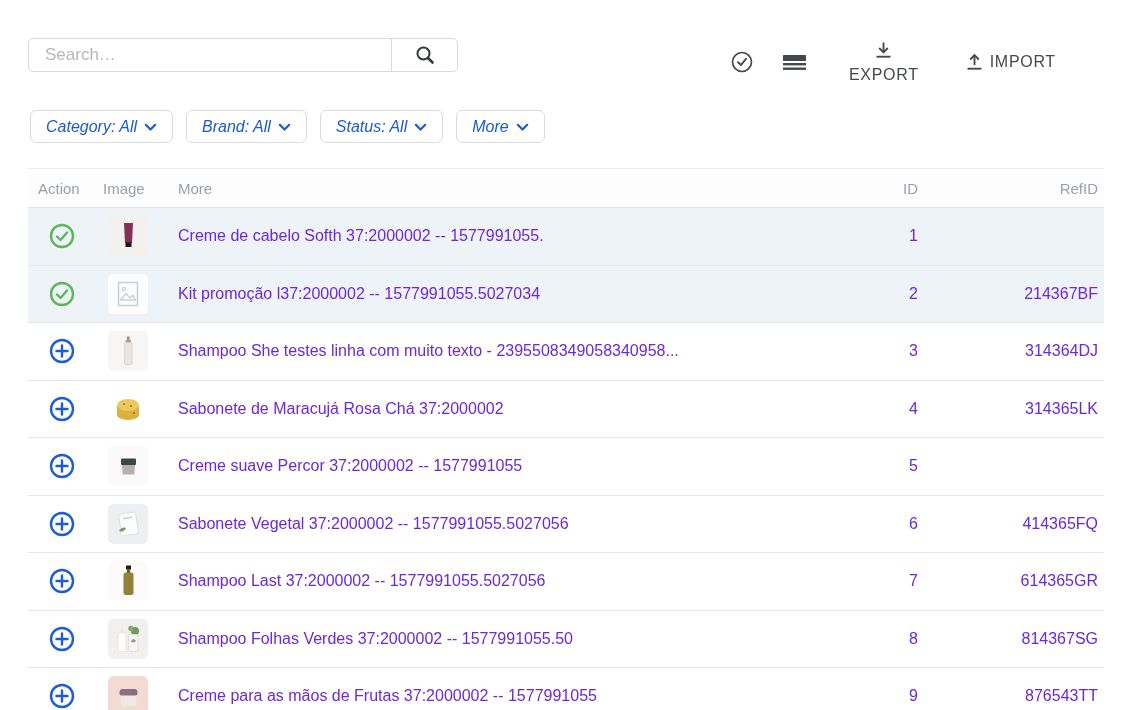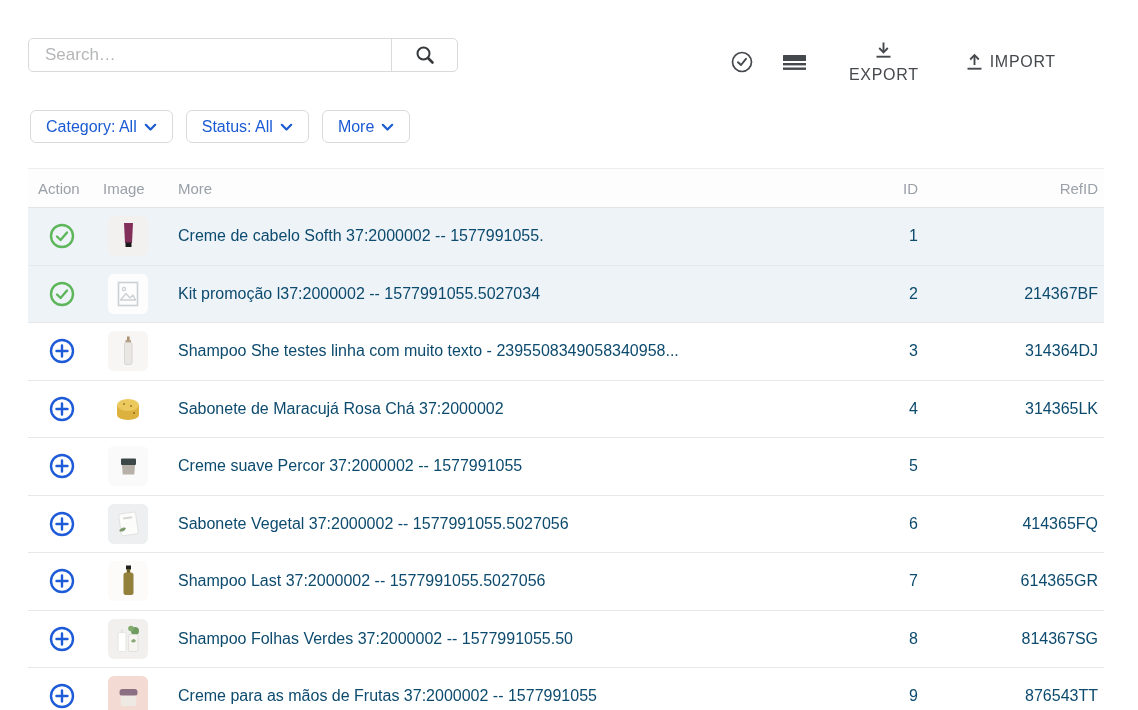--- a/index.html
+++ b/index.html
@@ -19,36 +19,36 @@
   .toolbar{position:absolute;left:730px;top:49px;height:26px;display:flex;align-items:center;}
   .tool-icon-btn{border:none;background:none;padding:0;cursor:pointer;display:flex;align-items:center;}
   .tool-text-btn{border:none;background:none;padding:0;cursor:pointer;display:flex;align-items:center;
     gap:7px;font-family:"Liberation Sans",sans-serif;font-size:16px;letter-spacing:.7px;color:#45484c;}
   .gap-a{margin-left:29px;} .gap-b{margin-left:43px;flex-direction:column;} .gap-c{margin-left:47px;}
 
   
   .filters{position:absolute;left:30px;top:110px;display:flex;gap:13px;}
   .chip{display:flex;align-items:center;gap:7px;border:1px solid #d9dbdd;border-radius:6px;
     background:#fff;padding:0 15px;height:33px;cursor:pointer;color:#1a5ad3;font-size:16px;
-    font-family:"Liberation Sans",sans-serif;}
+    font-family:"Liberation Sans",sans-serif;font-style:italic;}
   .chip svg{margin-top:2px;}
 
   
   .table{position:absolute;left:28px;top:168px;width:1076px;}
   .thead,.trow{display:grid;grid-template-columns:67px 65px 690px 68px 186px;align-items:center;}
   .thead{height:40px;border-top:1px solid #eceef0;border-bottom:1px solid #e2e5e8;
     color:#9ba1a8;font-size:15px;background:#fdfdfe;}
   .trow{height:57.5px;border-bottom:1px solid #e6e8ea;background:#fff;}
   .trow.selected{background:#eef3f8;}
   .c-action{padding-left:10px;} .c-image{padding-left:8px;}
   .c-name{padding-left:18px;white-space:nowrap;overflow:hidden;}
   .c-id{text-align:right;} .c-ref{text-align:right;padding-right:6px;}
   .trow .c-action{padding-left:0;display:flex;justify-content:center;}
   .trow .c-image{padding-left:0;display:flex;justify-content:center;}
-  .cell-text{font-size:16px;color:#0c4a6e;}
+  .cell-text{font-size:16px;color:#6d28d9;}
   .action-btn{border:none;background:none;padding:0;cursor:pointer;width:26px;height:26px;
     display:flex;align-items:center;justify-content:center;}
   .thumb{width:40px;height:40px;border-radius:6px;overflow:hidden;display:block;}
 </style>
 </head>
 <body>
 
 <div class="searchbar">
   <input type="text" placeholder="Search…" style="">
   <button class="search-btn">
@@ -104,20 +104,28 @@
 <div class="filters" id="filters">
   <button class="chip">
     <span class="chip-label">Category: All</span>
     <span style="display:flex">
       <svg width="13" height="9" viewBox="0 0 13 9" fill="none">
         <path d="M1.8 1.8 L6.5 6.5 L11.2 1.8" stroke="#1a5ad3" stroke-width="2.2" fill="none" stroke-linecap="round" stroke-linejoin="round"></path>
       </svg>
     </span>
   </button>
 
+  <button class="chip">
+    <span class="chip-label">Brand: All</span>
+    <span style="display:flex">
+      <svg width="13" height="9" viewBox="0 0 13 9" fill="none">
+        <path d="M1.8 1.8 L6.5 6.5 L11.2 1.8" stroke="#1a5ad3" stroke-width="2.2" fill="none" stroke-linecap="round" stroke-linejoin="round"></path>
+      </svg>
+    </span>
+  </button>
 
   <button class="chip">
     <span class="chip-label">Status: All</span>
     <span style="display:flex">
       <svg width="13" height="9" viewBox="0 0 13 9" fill="none">
         <path d="M1.8 1.8 L6.5 6.5 L11.2 1.8" stroke="#1a5ad3" stroke-width="2.2" fill="none" stroke-linecap="round" stroke-linejoin="round"></path>
       </svg>
     </span>
   </button>
 

